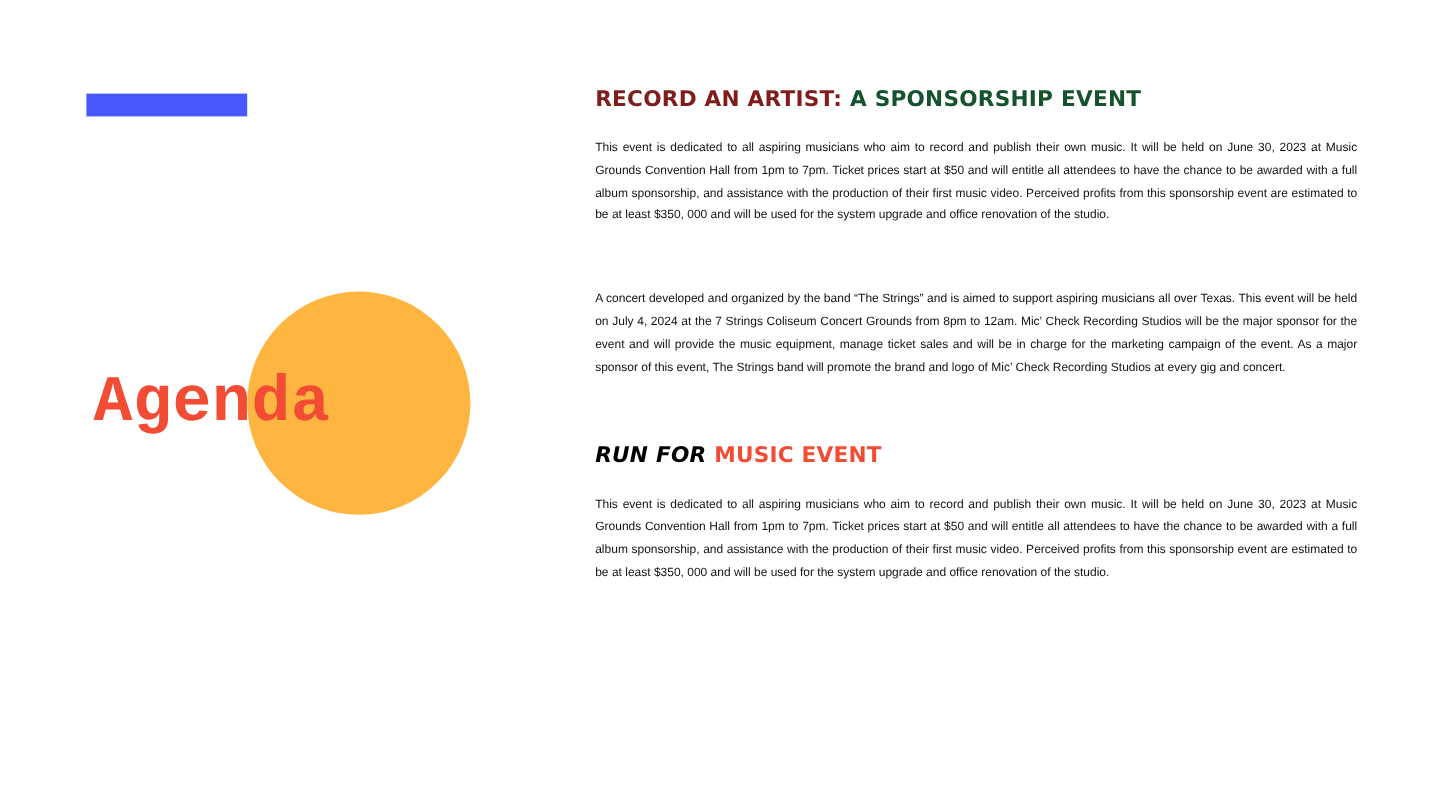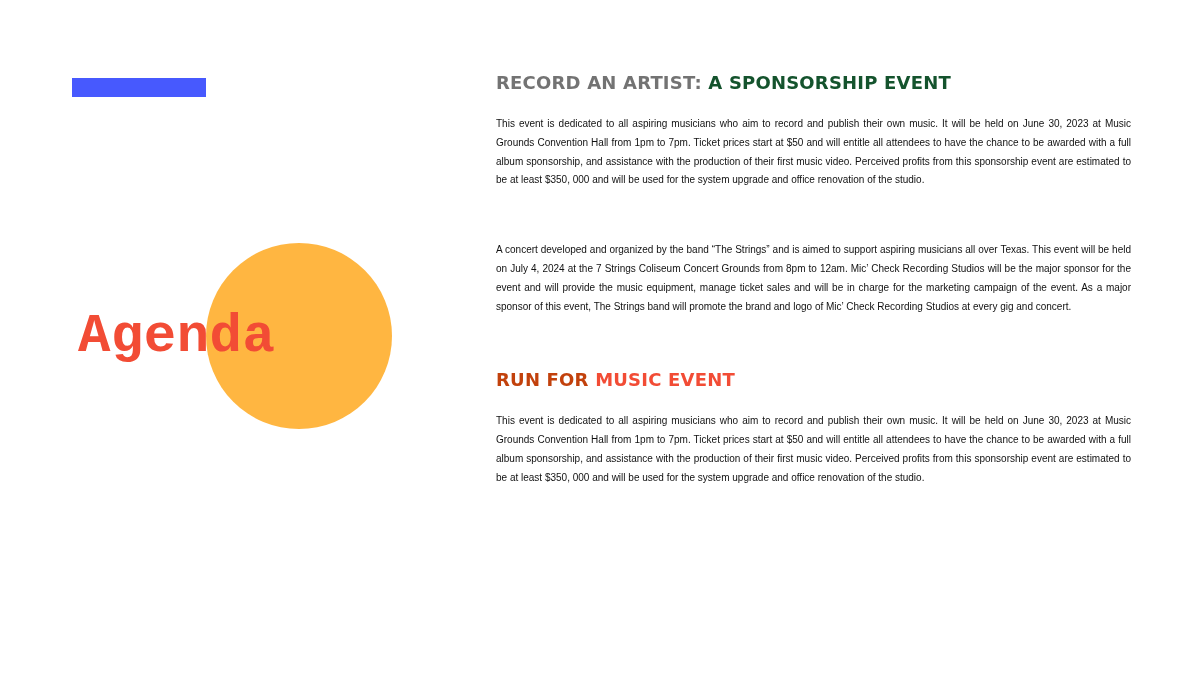--- a/index.html
+++ b/index.html
@@ -72,28 +72,28 @@
 </head>
 <body>
 
 <div class="accent-bar" style="background-color: rgb(71, 89, 254);"></div>
 <div class="circle" style="background-color: rgb(255, 182, 65);"></div>
 <h1 class="agenda-title" style="color: rgb(242, 76, 53); font-family: Liberation Mono, monospace;">Agenda</h1>
 
 <div class="content">
   <section class="section">
     <h2 class="section-heading">
-      <span style="color: #737373;">RECORD AN ARTIST: </span><span style="color: #14532d;">A SPONSORSHIP EVENT</span>
+      <span style="color: #7f1d1d;">RECORD AN ARTIST: </span><span style="color: #14532d;">A SPONSORSHIP EVENT</span>
     </h2>
     <p class="section-body" style="color: rgb(17, 17, 17);">This event is dedicated to all aspiring musicians who aim to record and publish their own music. It will be held on June 30, 2023 at Music Grounds Convention Hall from 1pm to 7pm. Ticket prices start at $50 and will entitle all attendees to have the chance to be awarded with a full album sponsorship, and assistance with the production of their first music video. Perceived profits from this sponsorship event are estimated to be at least $350, 000 and will be used for the system upgrade and office renovation of the studio.</p>
   </section>
 
   <section class="section">
     <p class="section-body" style="color: rgb(17, 17, 17);">A concert developed and organized by the band “The Strings” and is aimed to support aspiring musicians all over Texas. This event will be held on July 4, 2024 at the 7 Strings Coliseum Concert Grounds from 8pm to 12am. Mic’ Check Recording Studios will be the major sponsor for the event and will provide the music equipment, manage ticket sales and will be in charge for the marketing campaign of the event. As a major sponsor of this event, The Strings band will promote the brand and logo of Mic’ Check Recording Studios at every gig and concert.</p>
   </section>
 
   <section class="section">
     <h2 class="section-heading">
-      <span style="color: #c2410c;">RUN FOR </span><span style="color: rgb(242, 76, 53);">MUSIC EVENT</span>
+      <span style="color: #000000; font-style: italic;">RUN FOR </span><span style="color: rgb(242, 76, 53);">MUSIC EVENT</span>
     </h2>
     <p class="section-body" style="color: rgb(17, 17, 17);">This event is dedicated to all aspiring musicians who aim to record and publish their own music. It will be held on June 30, 2023 at Music Grounds Convention Hall from 1pm to 7pm. Ticket prices start at $50 and will entitle all attendees to have the chance to be awarded with a full album sponsorship, and assistance with the production of their first music video. Perceived profits from this sponsorship event are estimated to be at least $350, 000 and will be used for the system upgrade and office renovation of the studio.</p>
   </section>
 </div>
 
 </body></html>

